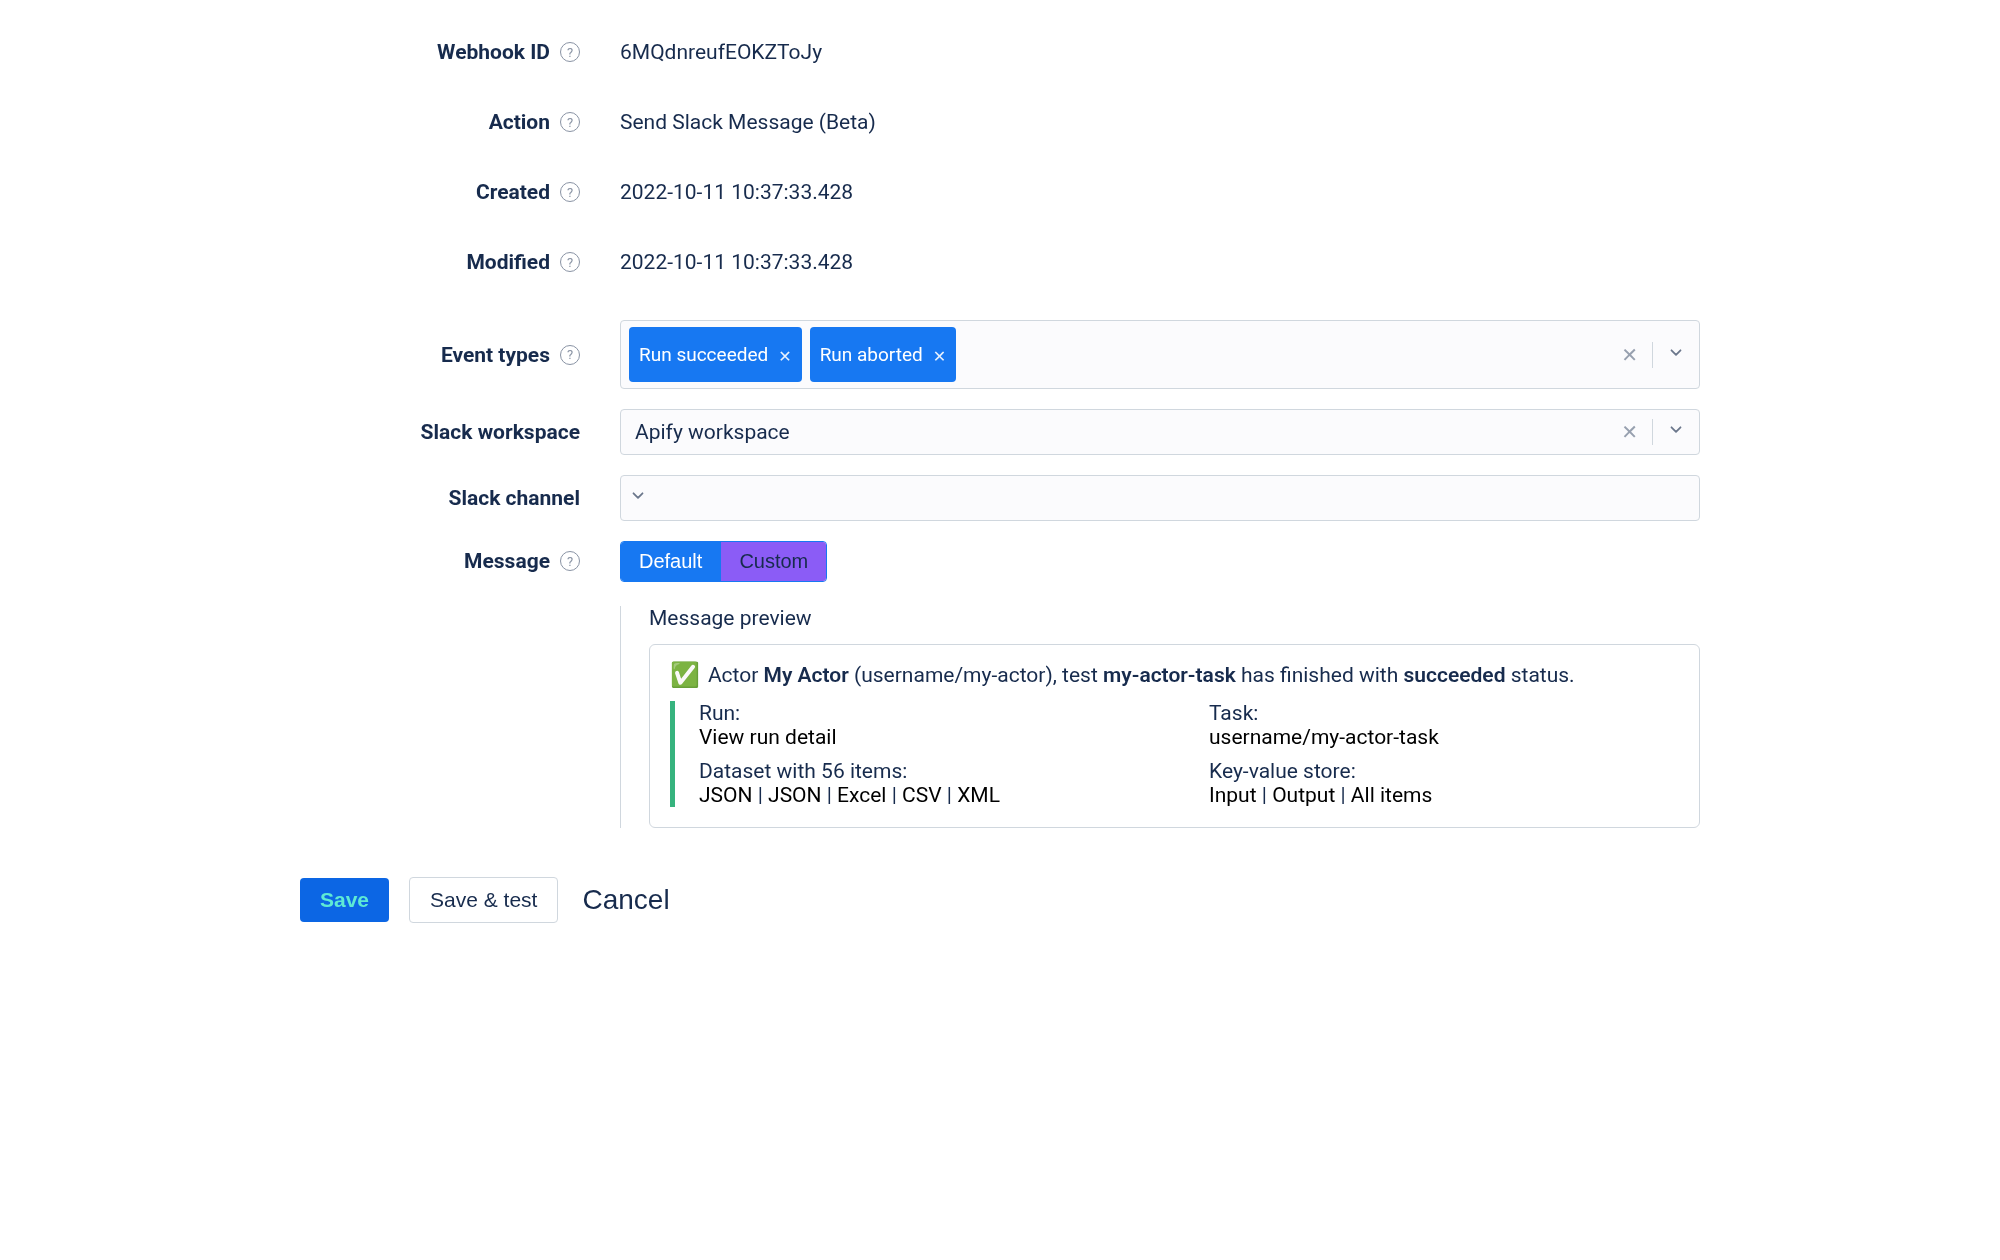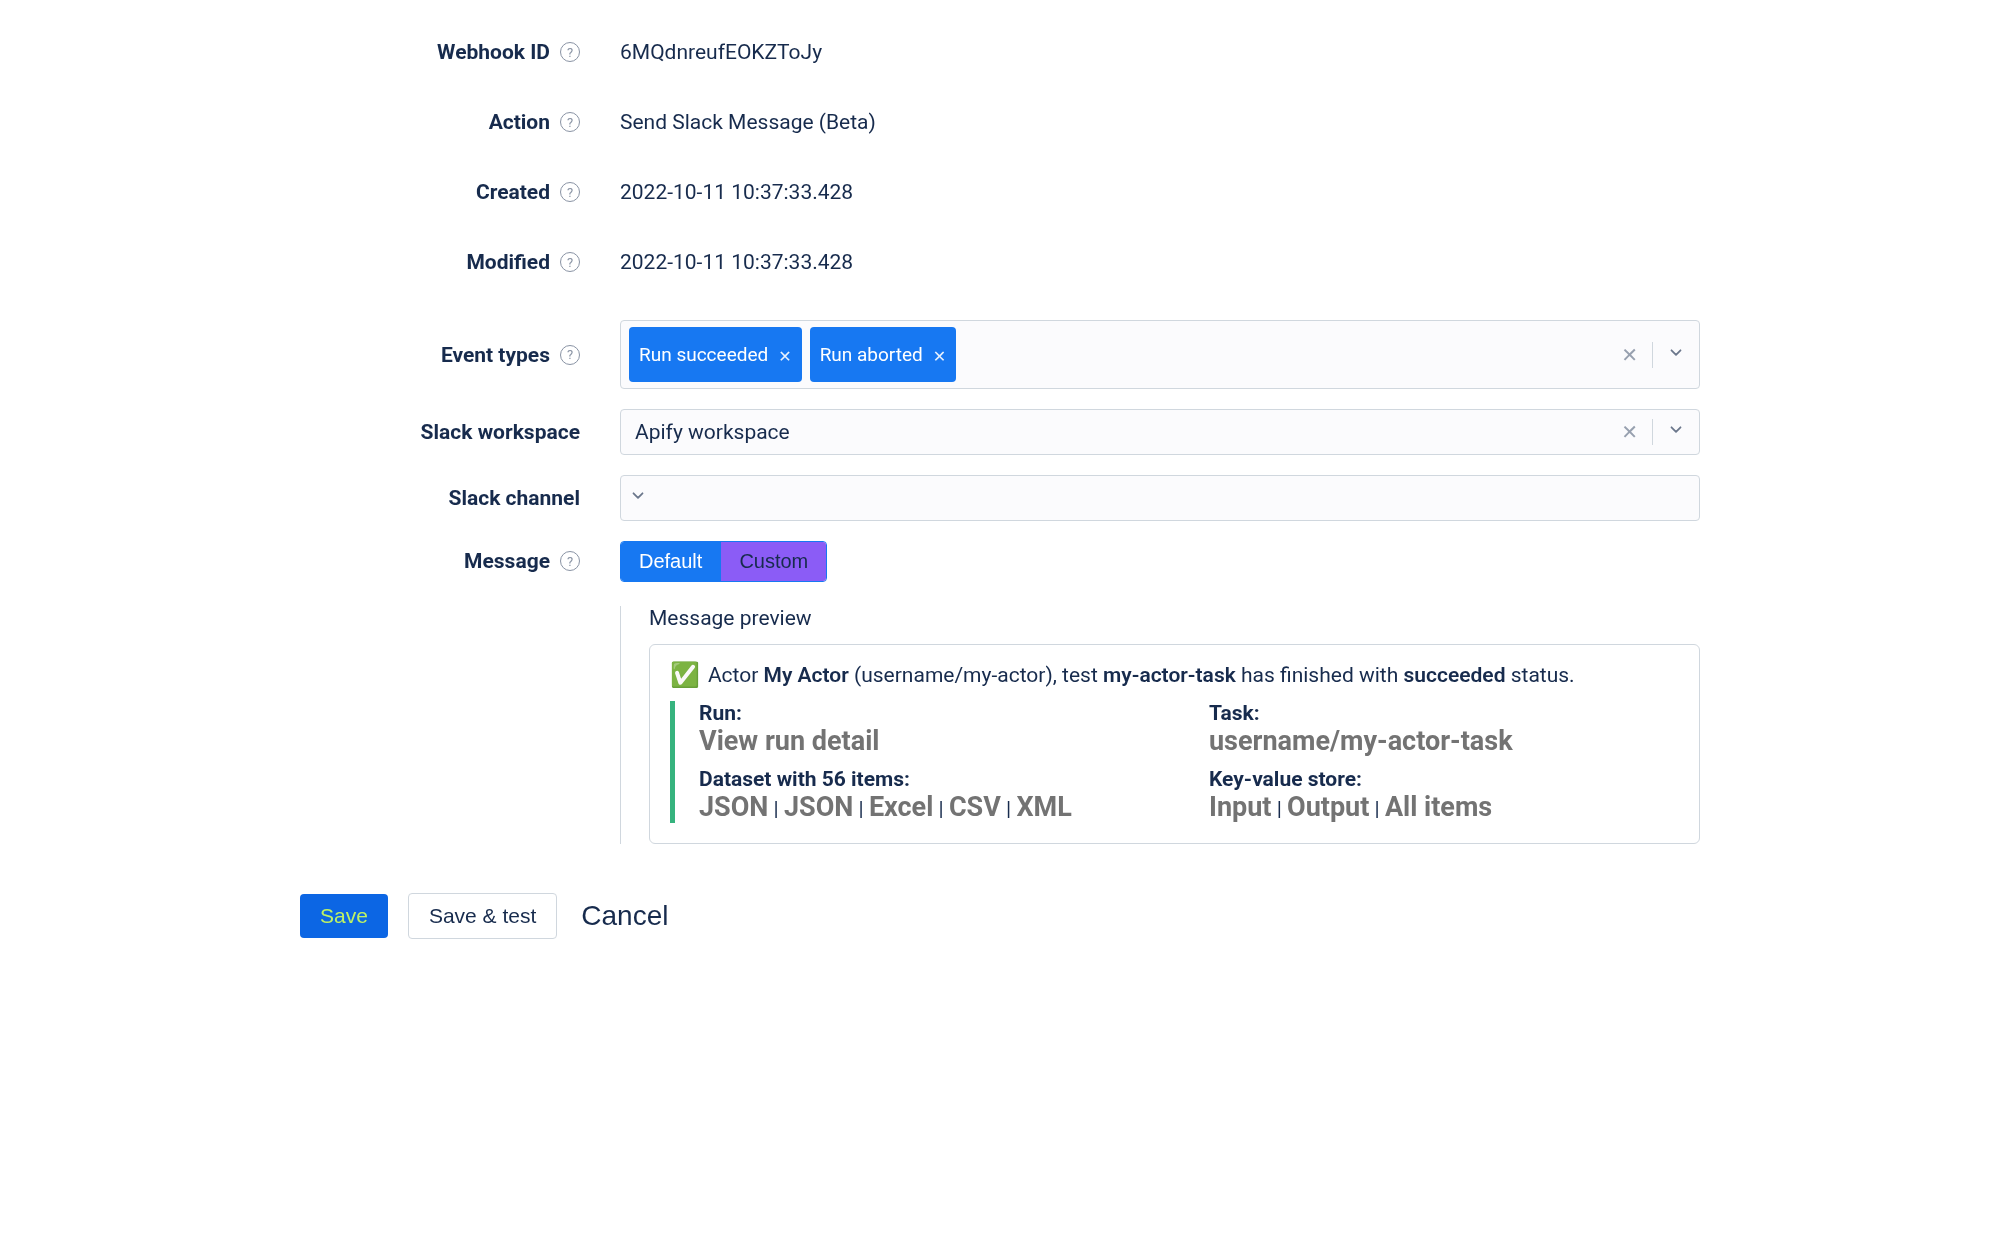--- a/index.html
+++ b/index.html
@@ -177,30 +177,29 @@
       border-left: 5px solid #36b37e;
       padding-left: 24px;
       display: flex;
       gap: 40px;
     }
     .preview-col {
       flex: 1;
     }
     .preview-label {
       font-size: 21px;
-      font-weight: 700;
+      font-weight: 400;
       color: #172b4d;
       margin-top: 0;
     }
     .preview-link {
-      color: #737373;
-      font-size: 27px;
+      color: #000000;
+      font-size: 21px;
       text-decoration: none;
       cursor: pointer;
-      font-weight: bold;
     }
     .preview-link-row {
       margin-bottom: 10px;
     }
     .sep {
       color: #172b4d;
     }
     .footer-actions {
       display: flex;
       gap: 20px;
@@ -209,22 +208,22 @@
     }
     .btn {
       padding: 10px 20px;
       font-size: 21px;
       border-radius: 4px;
       cursor: pointer;
       border: none;
     }
     .btn-primary {
       background: #0c66e4;
-      color: #bef264;
-      font-weight: 400;
+      color: #5eead4;
+      font-weight: 700;
     }
     .btn-secondary {
       background: #fff;
       border: 1px solid #d0d7de;
       color: #172b4d;
     }
     .btn-link {
       background: none;
       border: none;
       color: #172b4d;

